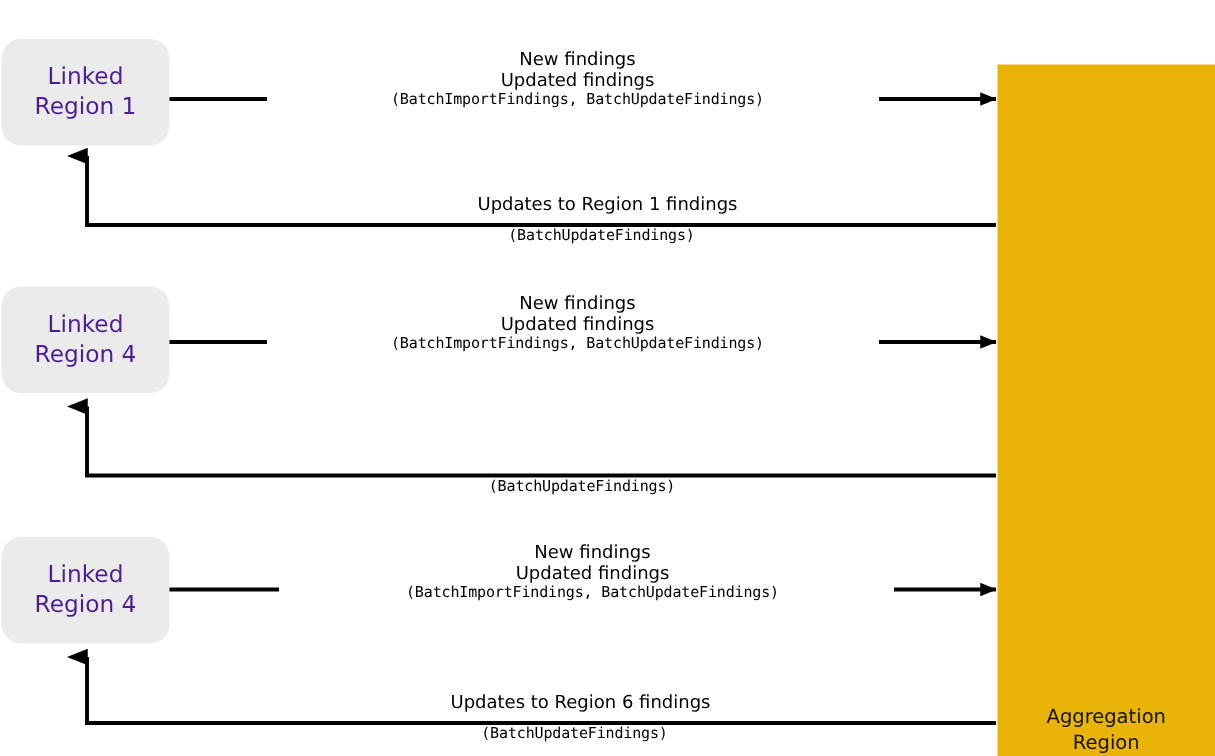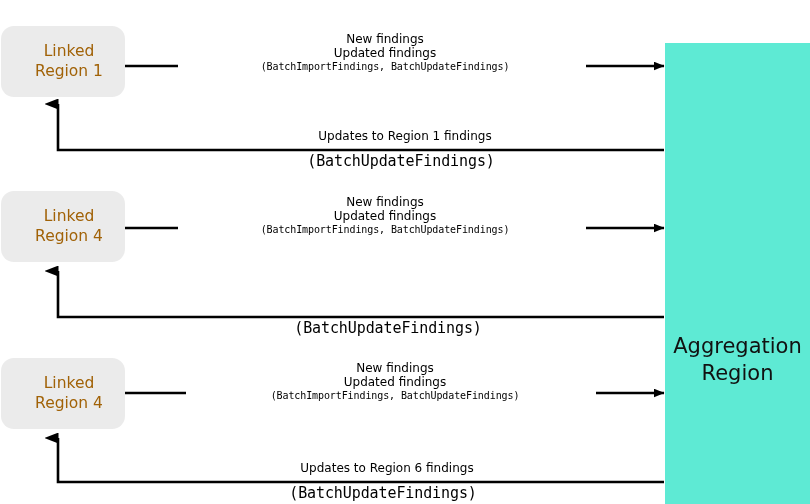--- a/index.html
+++ b/index.html
@@ -29,34 +29,33 @@
   .region-box {
     position: absolute;
     background: #ebebeb;
     border-radius: 13px;
     display: flex;
     align-items: center;
     justify-content: center;
     text-align: center;
     line-height: 1.26;
     font-size: 15.5px;
-    color: #a16207;
+    color: #4c1d95;
     font-family: "DejaVu Sans", sans-serif;
-    padding-left: 12px;
   }
   .agg-box {
     position: absolute;
-    background: #5eead4;
+    background: #eab308;
     border-radius: 0;
     display: flex;
-    align-items: center;
+    align-items: flex-end;
     justify-content: center;
     text-align: center;
     line-height: 1.26;
-    font-size: 21px;
+    font-size: 13px;
     color: #111111;
     font-family: "DejaVu Sans", sans-serif;
   }
   .agg-inner {
     margin-top: 172px;
   }
   .label-block {
     position: absolute;
     text-align: center;
     color: #000000;
@@ -80,21 +79,21 @@
     line-height: 1.16;
     background: #ffffff;
     padding: 0 4px;
   }
   .ret-label .lbl-plain { display: block; }
   .ret-mono {
     position: absolute;
     text-align: center;
     color: #000000;
     font-family: "DejaVu Sans Mono", monospace;
-    font-size: 15px;
+    font-size: 10px;
     white-space: nowrap;
     letter-spacing: -0.1px;
   }
 </style>
 </head>
 <body>
 
 <div id="diagram-root">
 
   <svg class="svg-layer" viewBox="0 0 810 504">

